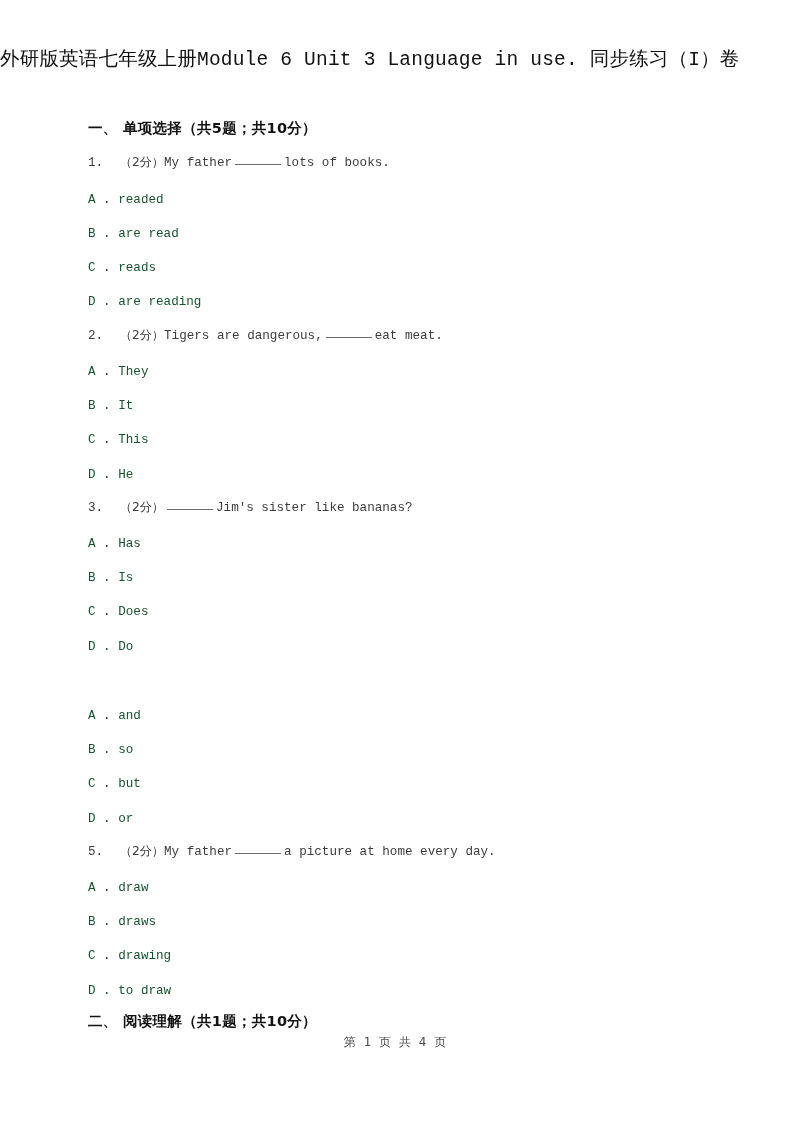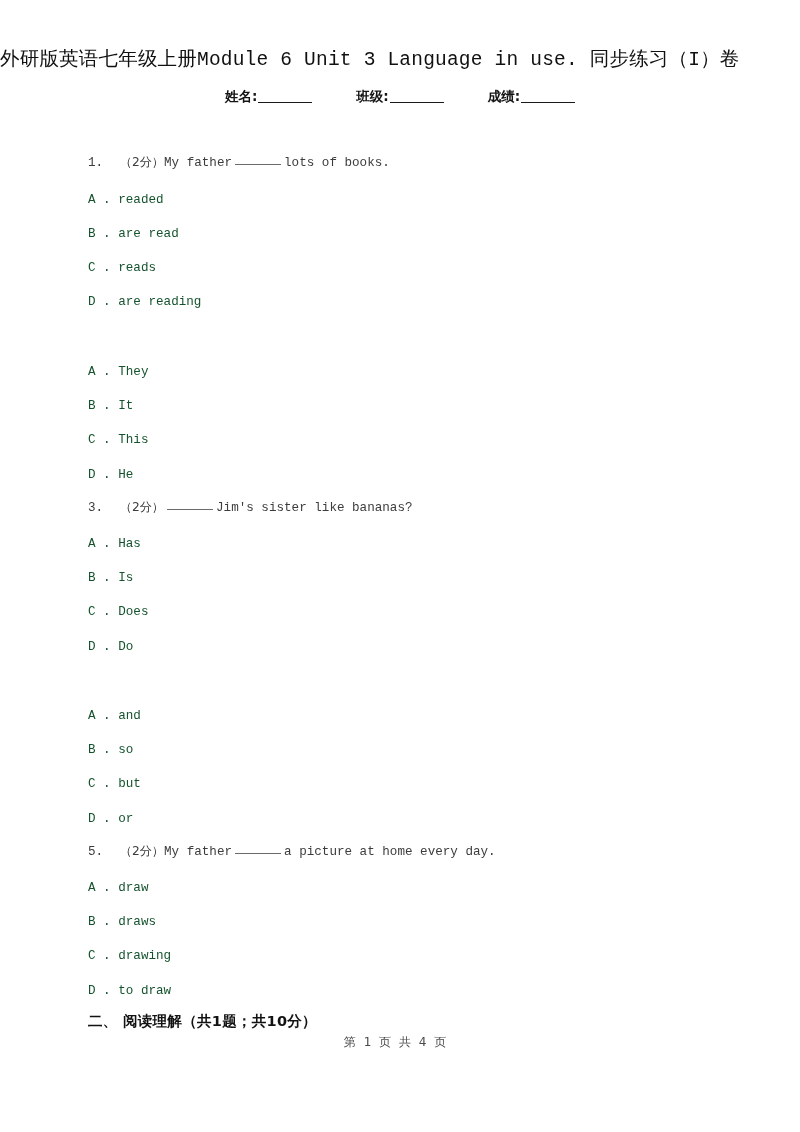--- a/index.html
+++ b/index.html
@@ -128,32 +128,31 @@
     white-space: nowrap;
   }
 </style>
 </head>
 <body>
 
 <div class="page">
 
   <div class="doc-title">外研版英语七年级上册Module 6 Unit 3 Language in use. 同步练习（I）卷</div>
 
-  <div class="info-line">
-    <span class="field"><span>姓名:</span><span class="blank"></span></span><span class="gap-a"></span><span class="field"><span>班级:</span><span class="blank"></span></span><span class="gap-b"></span><span class="field"><span>成绩:</span><span class="blank"></span></span>
-  </div>
 
+  <div class="section-heading" id="heading-1">一、 单项选择（共5题；共10分）</div>
 
   <div class="qline" style="top:153px"><span class="qnum">1.</span><span> </span><span class="qmark">（2分）</span><span class="qtext">My father</span><span class="inline-blank"></span><span class="qtext">lots of books.</span></div>
 
   <div class="optline" style="top:191px"><span>A</span><span> . </span><span>readed</span></div>
   <div class="optline" style="top:225px"><span>B</span><span> . </span><span>are read</span></div>
   <div class="optline" style="top:259px"><span>C</span><span> . </span><span>reads</span></div>
   <div class="optline" style="top:293px"><span>D</span><span> . </span><span>are reading</span></div>
 
+  <div class="qline" style="top:326px"><span class="qnum">2.</span><span> </span><span class="qmark">（2分）</span><span class="qtext">Tigers are dangerous,</span><span class="inline-blank"></span><span class="qtext">eat meat.</span></div>
 
   <div class="optline" style="top:363px"><span>A</span><span> . </span><span>They</span></div>
   <div class="optline" style="top:397px"><span>B</span><span> . </span><span>It</span></div>
   <div class="optline" style="top:431px"><span>C</span><span> . </span><span>This</span></div>
   <div class="optline" style="top:466px"><span>D</span><span> . </span><span>He</span></div>
 
   <div class="qline" style="top:498px"><span class="qnum">3.</span><span> </span><span class="qmark">（2分）</span><span class="qtext"></span><span class="inline-blank"></span><span class="qtext">Jim's sister like bananas?</span></div>
 
   <div class="optline" style="top:535px"><span>A</span><span> . </span><span>Has</span></div>
   <div class="optline" style="top:569px"><span>B</span><span> . </span><span>Is</span></div>

